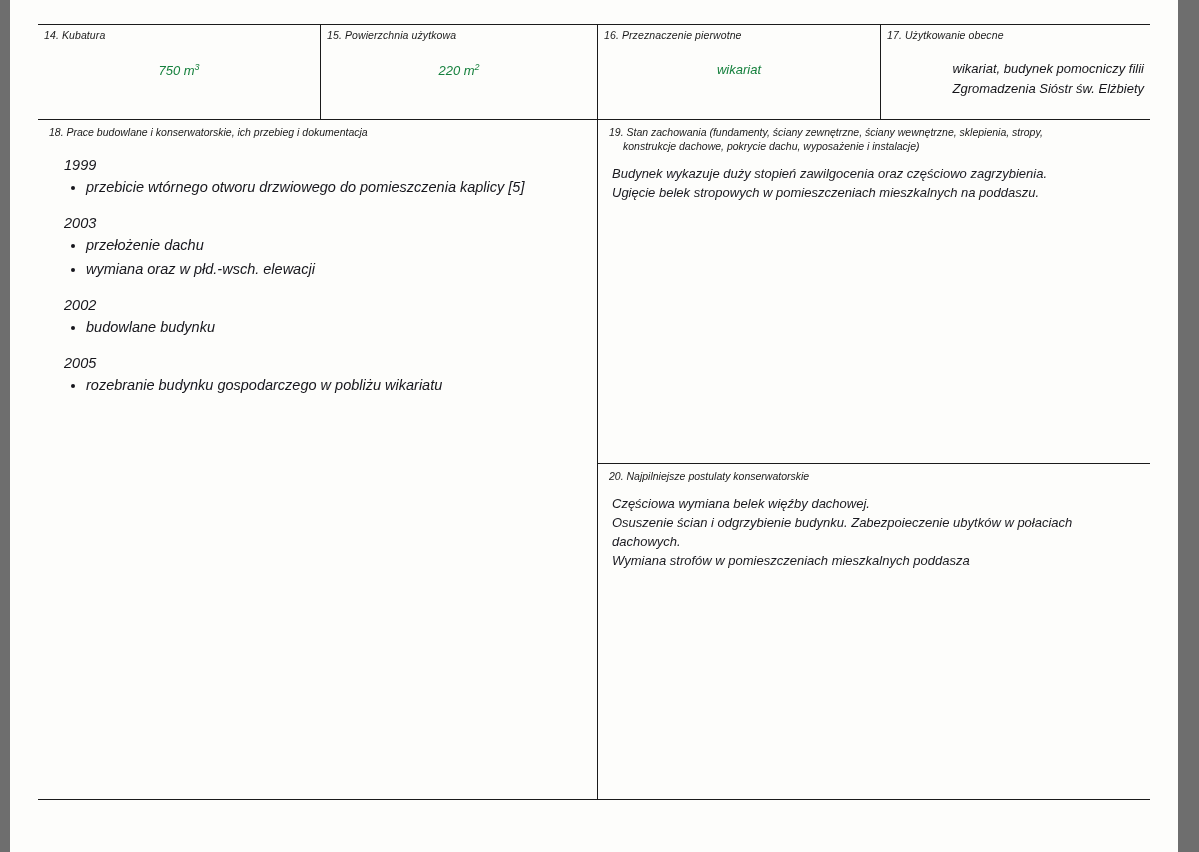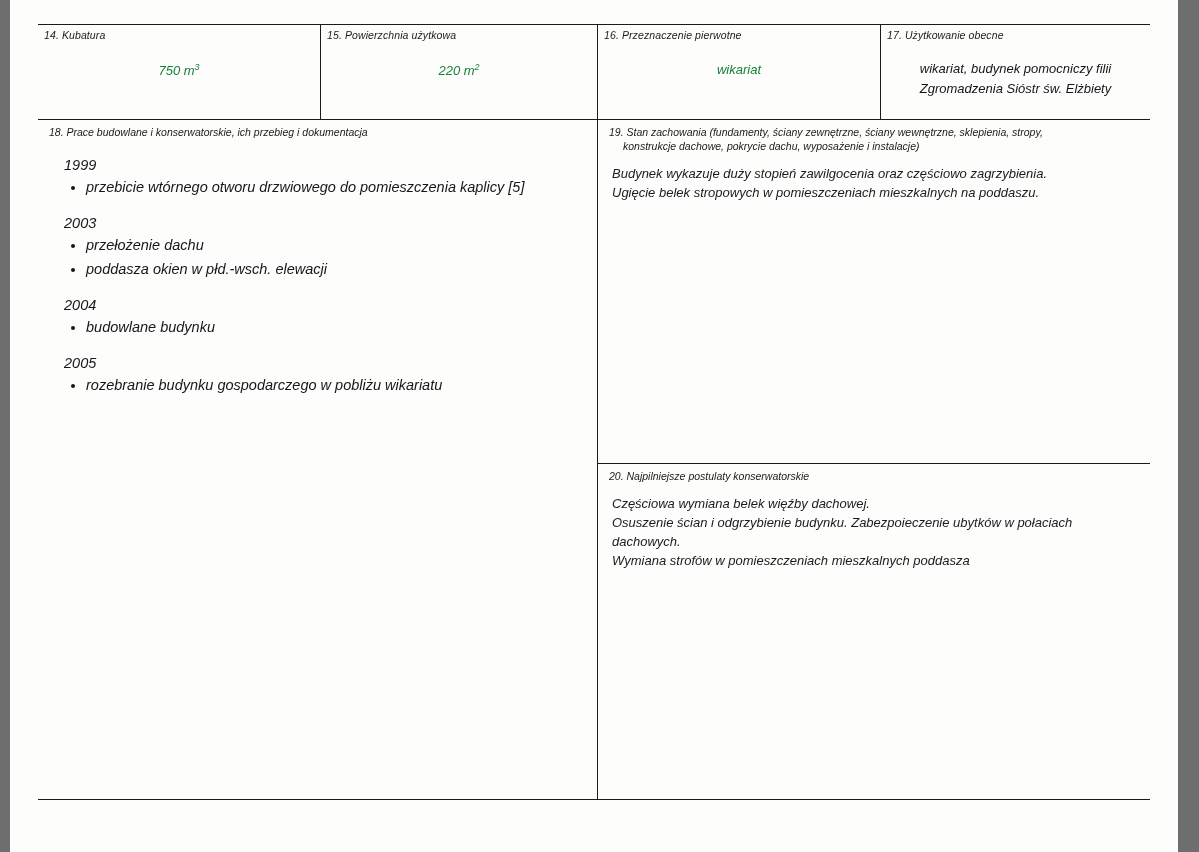--- a/index.html
+++ b/index.html
@@ -60,21 +60,21 @@
   }
   .cell-value {
     text-align: center;
     font-size: 13px;
     color: #15803d;
     margin-top: 20px;
     line-height: 1.35;
   }
   .cell-value sup { font-size: 9px; vertical-align: super; }
   .val17 {
-    text-align: center;
+    text-align: right;
     font-size: 13px;
     color: #15151a;
     margin-top: 18px;
     line-height: 1.5;
     padding: 0 6px;
   }
 
   
   .bottom {
     position: absolute;
@@ -201,26 +201,26 @@
             <div class="year">1999</div>
             <ul>
               <li>przebicie wtórnego otworu drzwiowego do pomieszczenia kaplicy [5]</li>
             </ul>
           </div>
 
           <div class="group">
             <div class="year">2003</div>
             <ul>
               <li>przełożenie dachu</li>
-              <li>poddasza okien w płd.-wsch. elewacji</li>
-            </ul>
-          </div>
-
-          <div class="group">
-            <div class="year">2004</div>
+              <li>wymiana oraz w płd.-wsch. elewacji</li>
+            </ul>
+          </div>
+
+          <div class="group">
+            <div class="year">2002</div>
             <ul>
               <li>budowlane budynku</li>
             </ul>
           </div>
 
           <div class="group">
             <div class="year">2005</div>
             <ul>
               <li>rozebranie budynku gospodarczego w pobliżu wikariatu</li>
             </ul>

